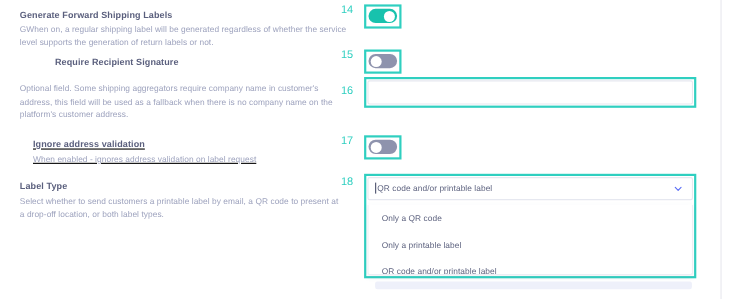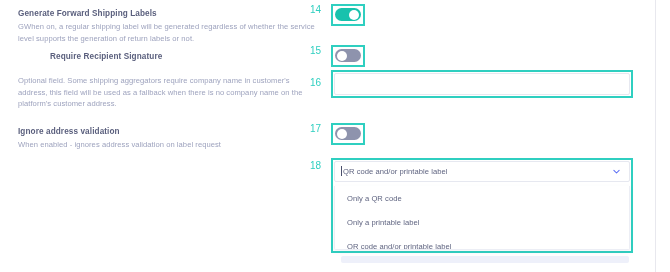--- a/index.html
+++ b/index.html
@@ -51,21 +51,21 @@
     font-size: 7.6px;
     color: #9ea3be;
     line-height: 11.5px;
     letter-spacing: 0.05px;
     margin-top: 2px;
   }
 
   .block-a { position: absolute; left: 0; top: 8px;   width: 298px; }
   .block-b { position: absolute; left: 0; top: 51px;  width: 298px; padding-left: 32px; }
   .block-c { position: absolute; left: 0; top: 73px;  width: 292px; }
-  .block-d { position: absolute; left: 0; top: 126px; width: 298px; }
+  .block-d { position: absolute; left: 12px; top: 126px; width: 298px; text-decoration: underline; }
   .block-e { position: absolute; left: 0; top: 164px; width: 290px; }
 
   
   .marker {
     position: absolute;
     font-size: 10px;
     color: #2fcfc0;
     font-family: "Liberation Sans", sans-serif;
     font-weight: normal;
     line-height: 1;
@@ -194,20 +194,22 @@
     <div class="block-c">
       <div class="field-desc">Optional field. Some shipping aggregators require company name in customer's address, this field will be used as a fallback when there is no company name on the platform's customer address.</div>
     </div>
 
     <div class="block-d">
       <div class="field-title">Ignore address validation</div>
       <div class="field-desc">When enabled - ignores address validation on label request</div>
     </div>
 
     <div class="block-e">
+      <div class="field-title">Label Type</div>
+      <div class="field-desc">Select whether to send customers a printable label by email, a QR code to present at a drop-off location, or both label types.</div>
     </div>
 
   </div>
 
   <div class="marker" style="left:310px; top:5px;">14</div>
   <div class="hl-box" style="left:331px; top:4px; width:34px; height:22px;"></div>
   <div class="toggle on" style="left:335px; top:8px; width:26px; height:13px;">
     <span class="knob" style="width:10px; height:10px;"></span>
   </div>
 

